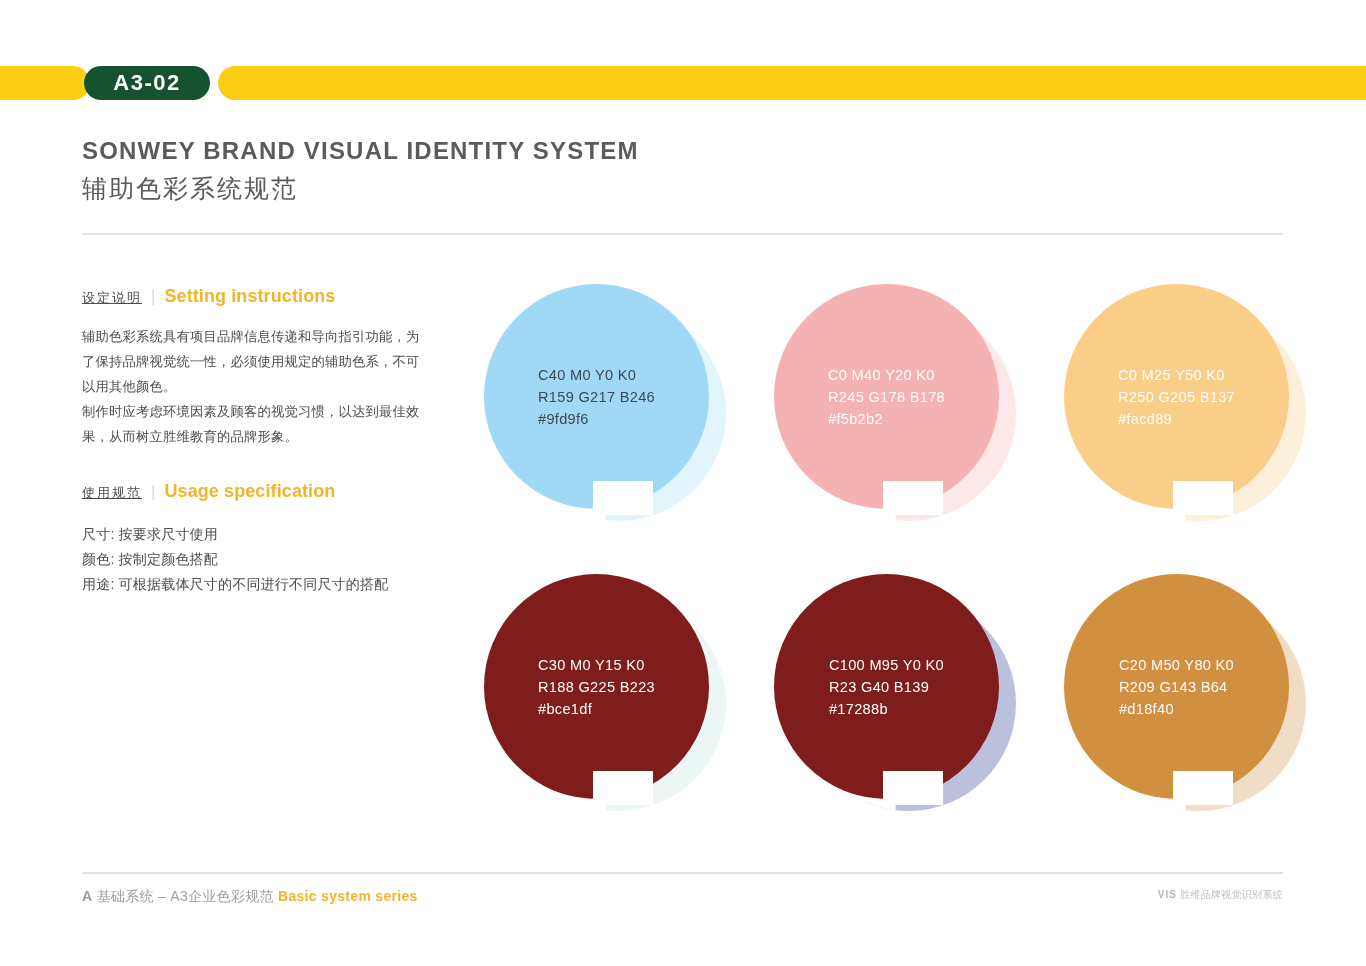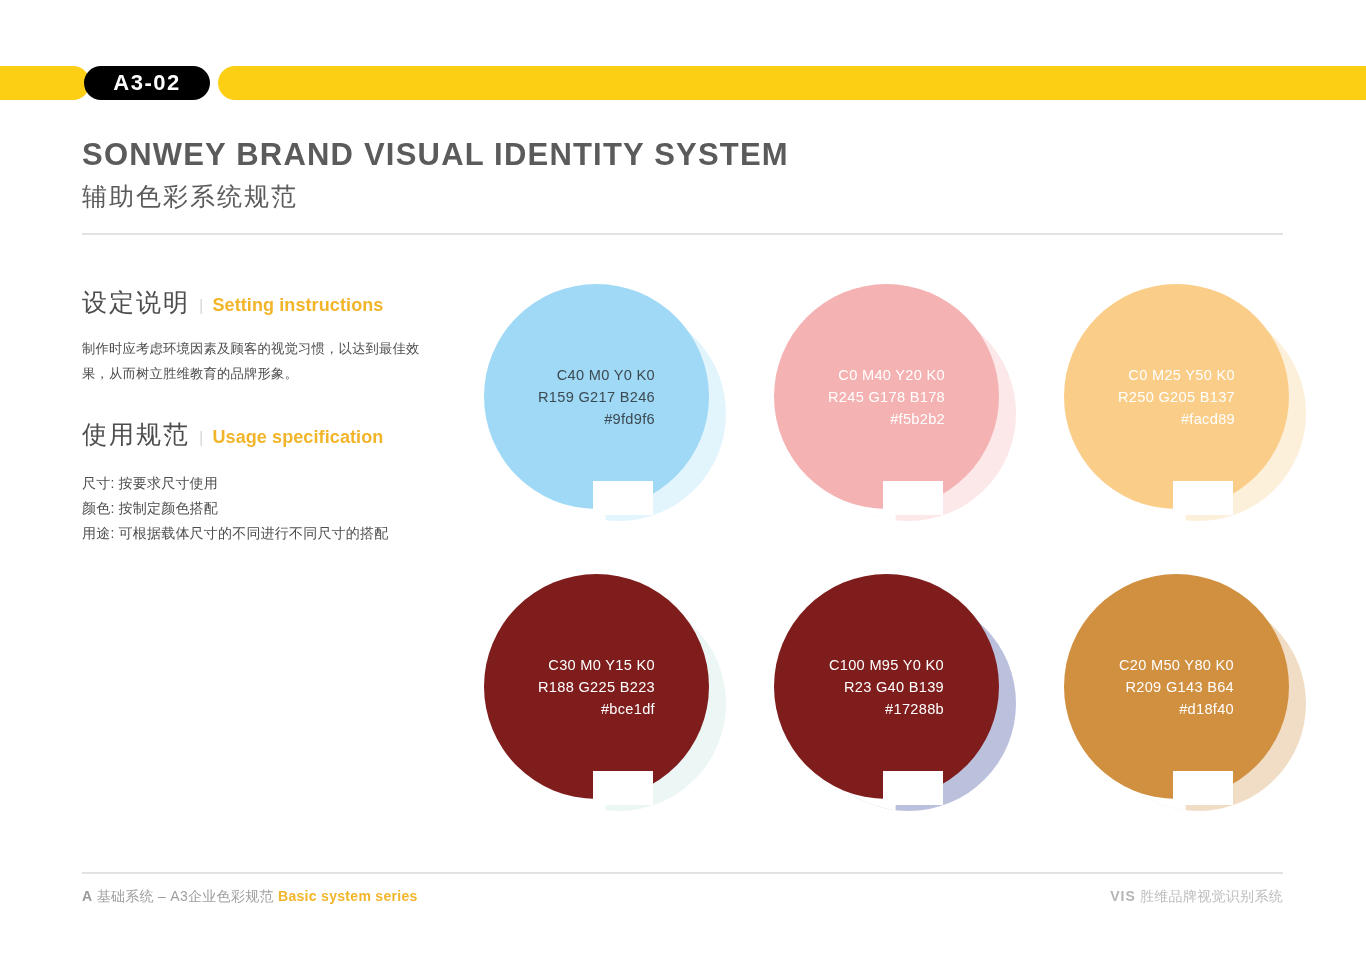--- a/index.html
+++ b/index.html
@@ -18,50 +18,50 @@
     position:absolute; left:0; top:0; width:90px; height:34px;
     background:var(--yellow); border-radius:0 17px 17px 0;
   }
   #topbar-right {
     position:absolute; left:218px; top:0; width:1148px; height:34px;
     background:var(--yellow); border-radius:17px 0 0 17px;
   }
   #badge {
     position:absolute; left:84px; top:66px;
     width:126px; height:34px;
-    background:#000000; border-radius:17px;
+    background:#14532d; border-radius:17px;
     display:flex; align-items:center; justify-content:center;
   }
   #badge-label {
     color:#ffffff; font-size:22px; font-weight:bold;
     letter-spacing:1.5px; line-height:1;
   }
 
   :root { --yellow:#fdcf14; --amber:#f2b52a; --grey-text:#595959; }
 
   
   #title-block { position:absolute; left:82px; top:138px; width:1205px; }
   #title-en {
-    font-size:31px; font-weight:bold; color:#5b5b5b;
+    font-size:24px; font-weight:bold; color:#5b5b5b;
     letter-spacing:1.2px; line-height:1.1; white-space:nowrap;
   }
   #title-cn {
     margin-top:9px; font-size:25px; color:#5b5b5b;
     letter-spacing:2px; line-height:1.2;
   }
   #title-rule {
     position:absolute; left:82px; top:233px;
     width:1201px; height:2px; background:#e2e2e2;
   }
 
   
   #left-col { position:absolute; left:82px; top:286px; width:340px; }
 
   .section-head { display:flex; align-items:baseline; white-space:nowrap; }
-  .section-head .cn { font-size:25px; color:#4d4d4d; letter-spacing:2px; }
+  .section-head .cn { font-size:13px; color:#4d4d4d; letter-spacing:2px;text-decoration:underline; }
   .section-head .bar { color:#d8d8d8; margin:0 9px; font-size:17px; }
   .section-head .en { font-size:18px; color:var(--amber); font-weight:bold; letter-spacing:0.1px; }
 
   .para {
     margin-top:17px; font-size:13.3px; color:#4d4d4d;
     line-height:25px; letter-spacing:0.2px;
   }
   .para p + p { margin-top:0px; }
 
   #usage-head { margin-top:32px; }
@@ -95,40 +95,40 @@
     width:225px; height:225px; border-radius:50%;
     display:flex; align-items:center; justify-content:center;
   }
   .swatch .disc-notch {
     
     position:absolute; left:109px; top:197px;
     width:60px; height:34px; background:#ffffff;
   }
   .swatch .caption {
     position:relative; z-index:3;
-    text-align:right; font-size:14.6px; line-height:22px;
+    text-align:left; font-size:14.6px; line-height:22px;
     letter-spacing:0.3px; white-space:nowrap; pointer-events:none;
   }
   .caption .line { display:block; }
 
   
   #footer-rule {
     position:absolute; left:82px; top:872px;
     width:1201px; height:2px; background:#e2e2e2;
   }
   #footer-left {
     position:absolute; left:82px; top:888px;
     font-size:14px; white-space:nowrap; letter-spacing:0.3px;
   }
   #footer-left .fl-a { color:#9a9a9a; font-weight:bold; }
   #footer-left .fl-cn { color:#9e9e9e; }
   #footer-left .fl-en { color:var(--amber); font-weight:bold; }
   #footer-right {
     position:absolute; right:83px; top:888px;
-    font-size:14px; white-space:nowrap; letter-spacing:0.3px; text-align:right;
+    font-size:10px; white-space:nowrap; letter-spacing:0.3px; text-align:right;
   }
   #footer-right .fr-vis { color:#b5b5b5; font-weight:bold; letter-spacing:1px; }
   #footer-right .fr-cn { color:#bdbdbd; }
 </style>
 </head>
 <body>
 
 <div id="topbar">
   <div id="topbar-left"></div>
   <div id="topbar-right"></div>
@@ -145,20 +145,21 @@
 
 <div id="left-col">
 
   <div class="section-head">
     <span class="cn">设定说明</span>
     <span class="bar">|</span>
     <span class="en">Setting instructions</span>
   </div>
 
   <div class="para">
+    <p>辅助色彩系统具有项目品牌信息传递和导向指引功能，为了保持品牌视觉统一性，必须使用规定的辅助色系，不可以用其他颜色。</p>
     <p>制作时应考虑环境因素及顾客的视觉习惯，以达到最佳效果，从而树立胜维教育的品牌形象。</p>
   </div>
 
   <div class="section-head" id="usage-head">
     <span class="cn">使用规范</span>
     <span class="bar">|</span>
     <span class="en">Usage specification</span>
   </div>
 
   <div id="usage-list">

